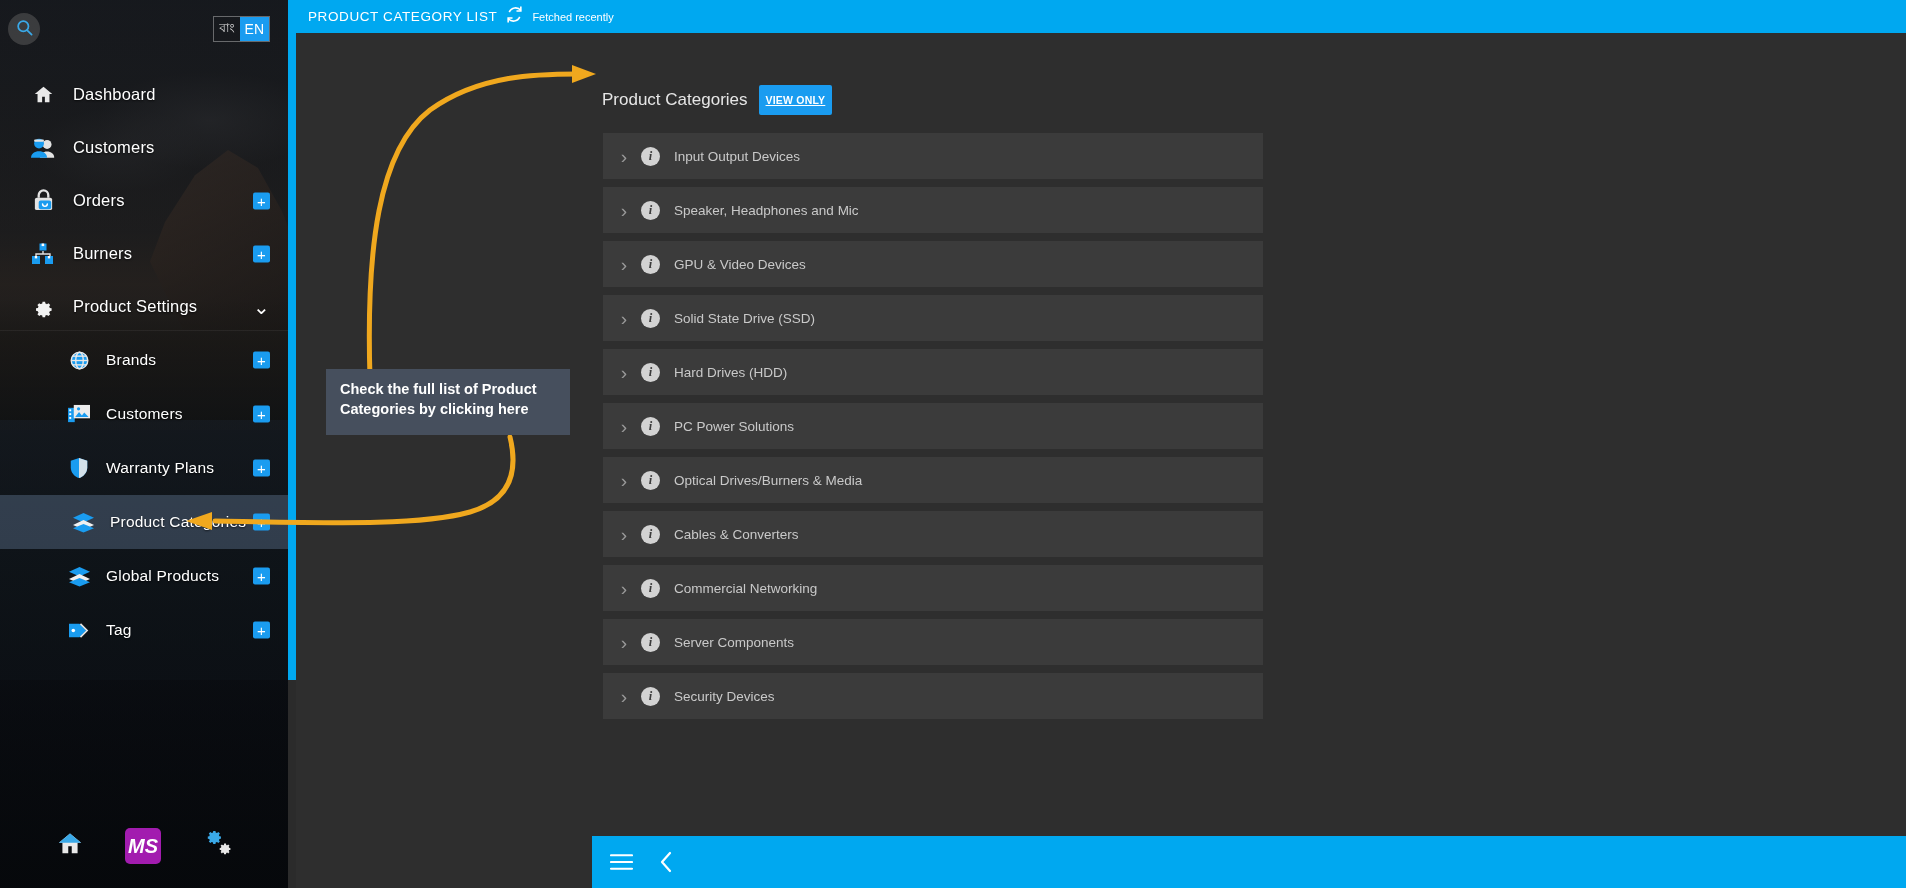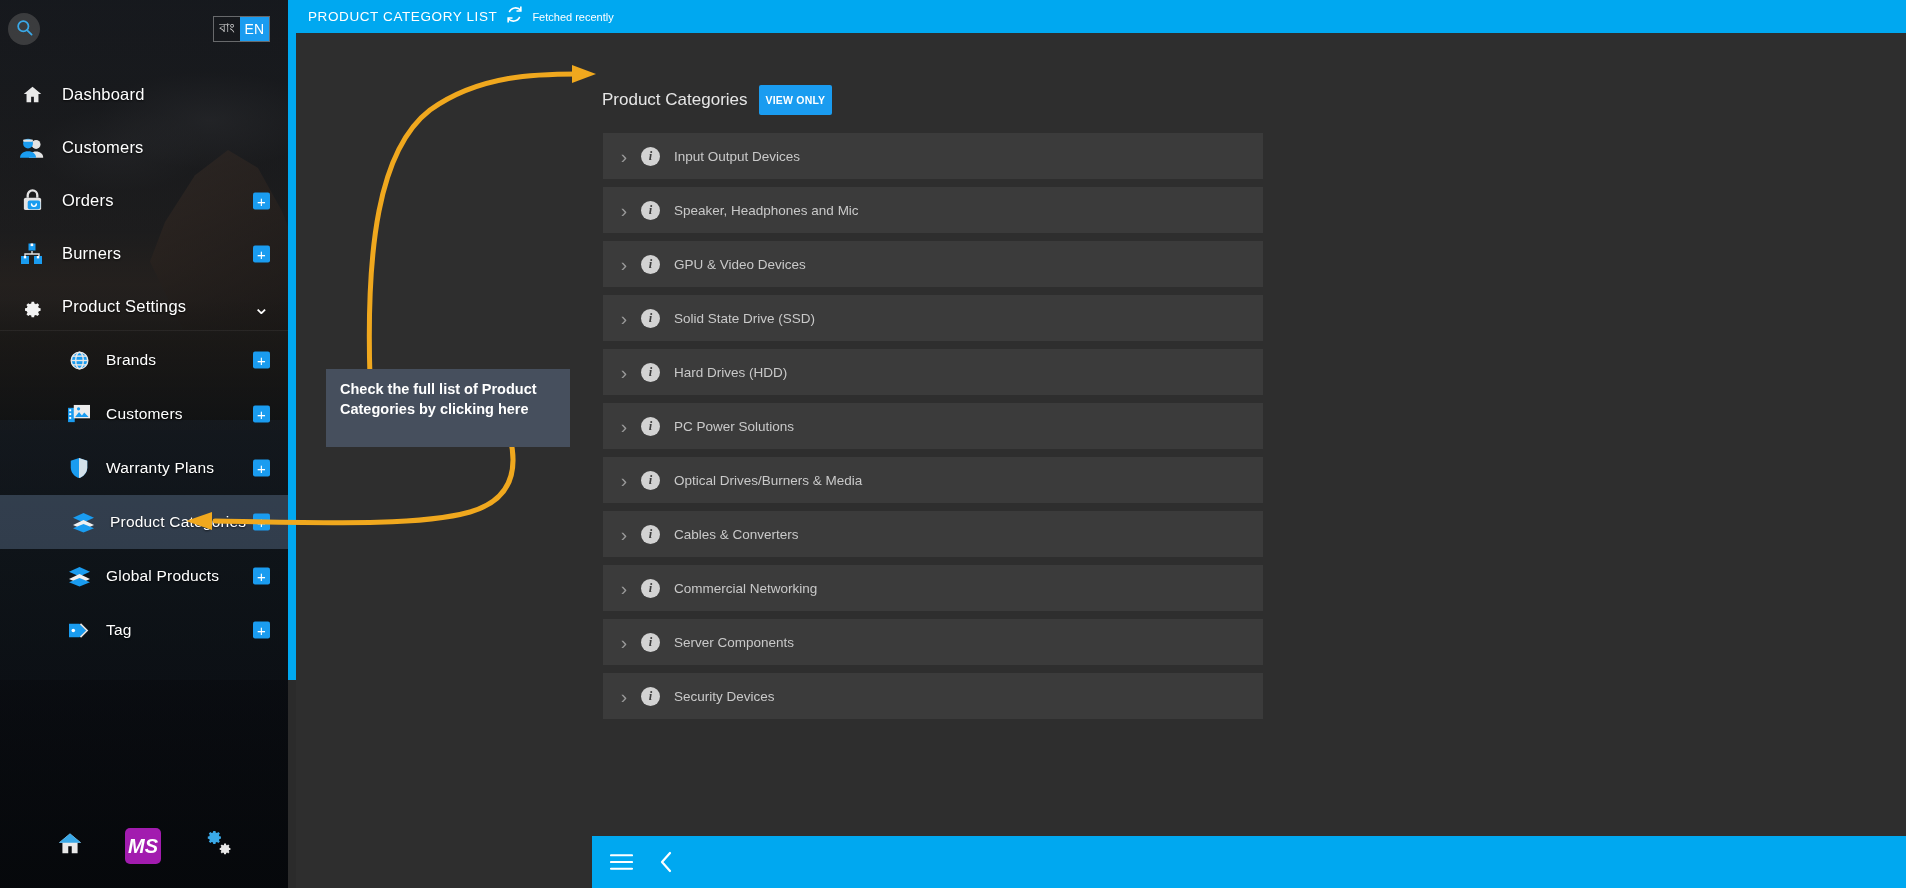--- a/index.html
+++ b/index.html
@@ -69,21 +69,21 @@
   .lang-bn, .lang-en {
     display: flex; align-items: center; justify-content: center;
     min-width: 24px; padding: 0 5px; color: #fff;
   }
   .lang-bn { background: transparent; font-size: 12px; color:#ddd;}
   .lang-en { background: #1a9cf0; font-weight: 400; }
 
   .nav { position: absolute; left: 0; top: 68px; width: 288px; }
   .nav-item {
     position: relative; display: flex; align-items: center;
-    height: 53px; padding-left: 19px;
+    height: 53px; padding-left: 30px;
     color: #ffffff; font-size: 16.5px; letter-spacing: .2px;
   }
   .nav-item.sub { padding-left: 66px; font-size: 15.5px; height: 54px; }
   .nav-item.active {
     background: rgba(128,160,195,.30);
     border-left: 4px solid transparent;
   }
   .nav-ico {
     width: 26px; height: 24px; margin-right: 17px;
     display: flex; align-items: center; justify-content: center; flex: 0 0 auto;
@@ -131,21 +131,21 @@
 
   .content { position: relative; height: 855px; }
 
   .page-head {
     position: absolute; left: 306px; top: 52px;
     display: flex; align-items: center; gap: 11px;
   }
   .page-title { color: #e6e6e6; font-size: 17px; }
   .view-only {
     background: #1a9cf0; color: #fff; font-size: 10.5px; font-weight: bold;
-    padding: 9px 7px; letter-spacing: .2px; border-radius: 2px;
+    padding: 9px 7px; letter-spacing: .2px; border-radius: 2px; text-decoration: underline;
   }
 
   .cat-list {
     position: absolute; left: 307px; top: 100px;
     width: 660px;
   }
   .cat-row {
     display: flex; align-items: center;
     height: 46px; background: #3b3b3b; margin-bottom: 8px;
     padding-left: 8px;
@@ -159,21 +159,21 @@
     color: #3b3b3b; font-size: 12.5px; font-weight: bold; font-style: italic;
     display: flex; align-items: center; justify-content: center;
     margin: 0 14px 0 4px; flex: 0 0 auto;
     font-family: "Liberation Serif", serif;
   }
   .row-label { color: #c9c9c9; font-size: 13.5px; }
 
   
   .callout {
     position: absolute; left: 326px; top: 369px;
-    width: 244px; height: 78px;
+    width: 244px; height: 66px;
     background: #464f5d; color: #fff;
     font-size: 14.5px; font-weight: bold; line-height: 1.35;
     padding: 11px 14px;
   }
   .anno-svg { position: absolute; left: 0; top: 0; width: 1906px; height: 888px; pointer-events: none; }
 
   
   .bottombar {
     position: absolute; left: 296px; bottom: 0; width: 1610px; height: 52px;
     background: #00a8f0; display: flex; align-items: center; gap: 26px;

